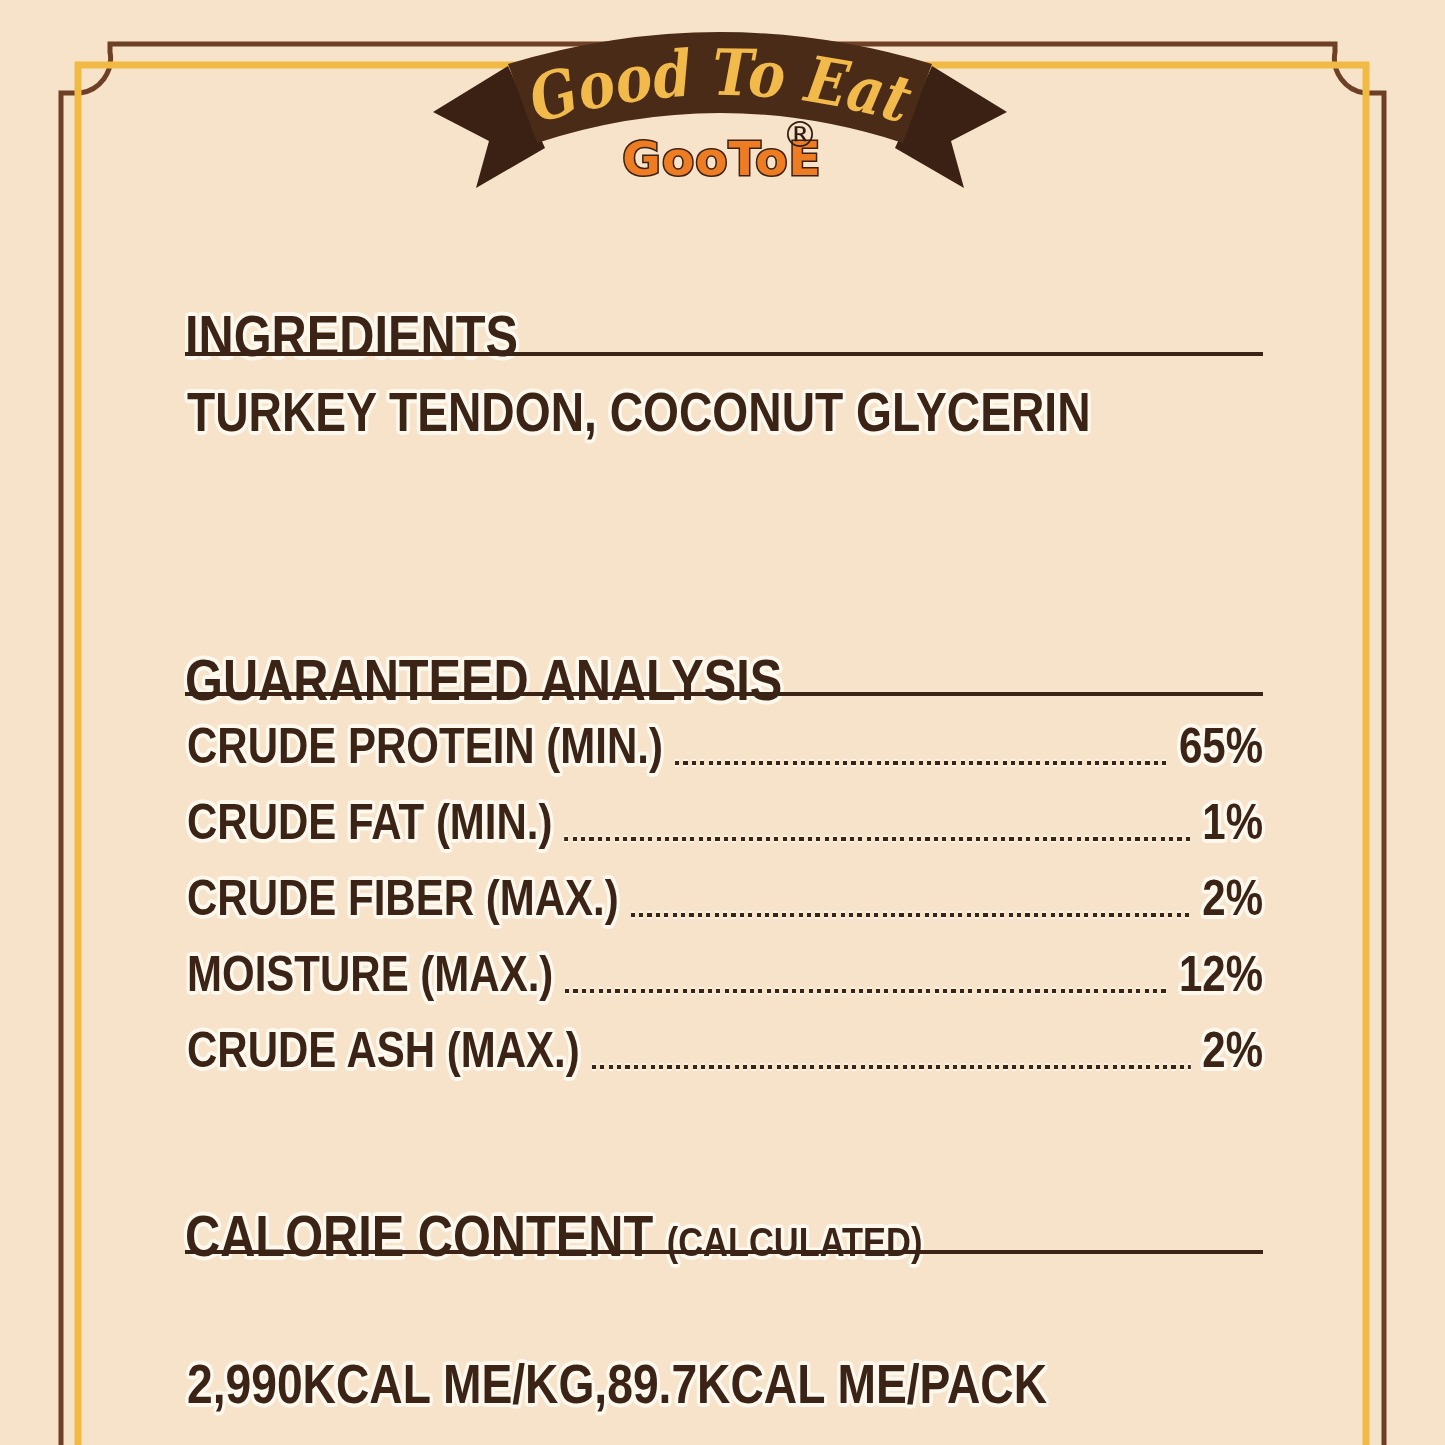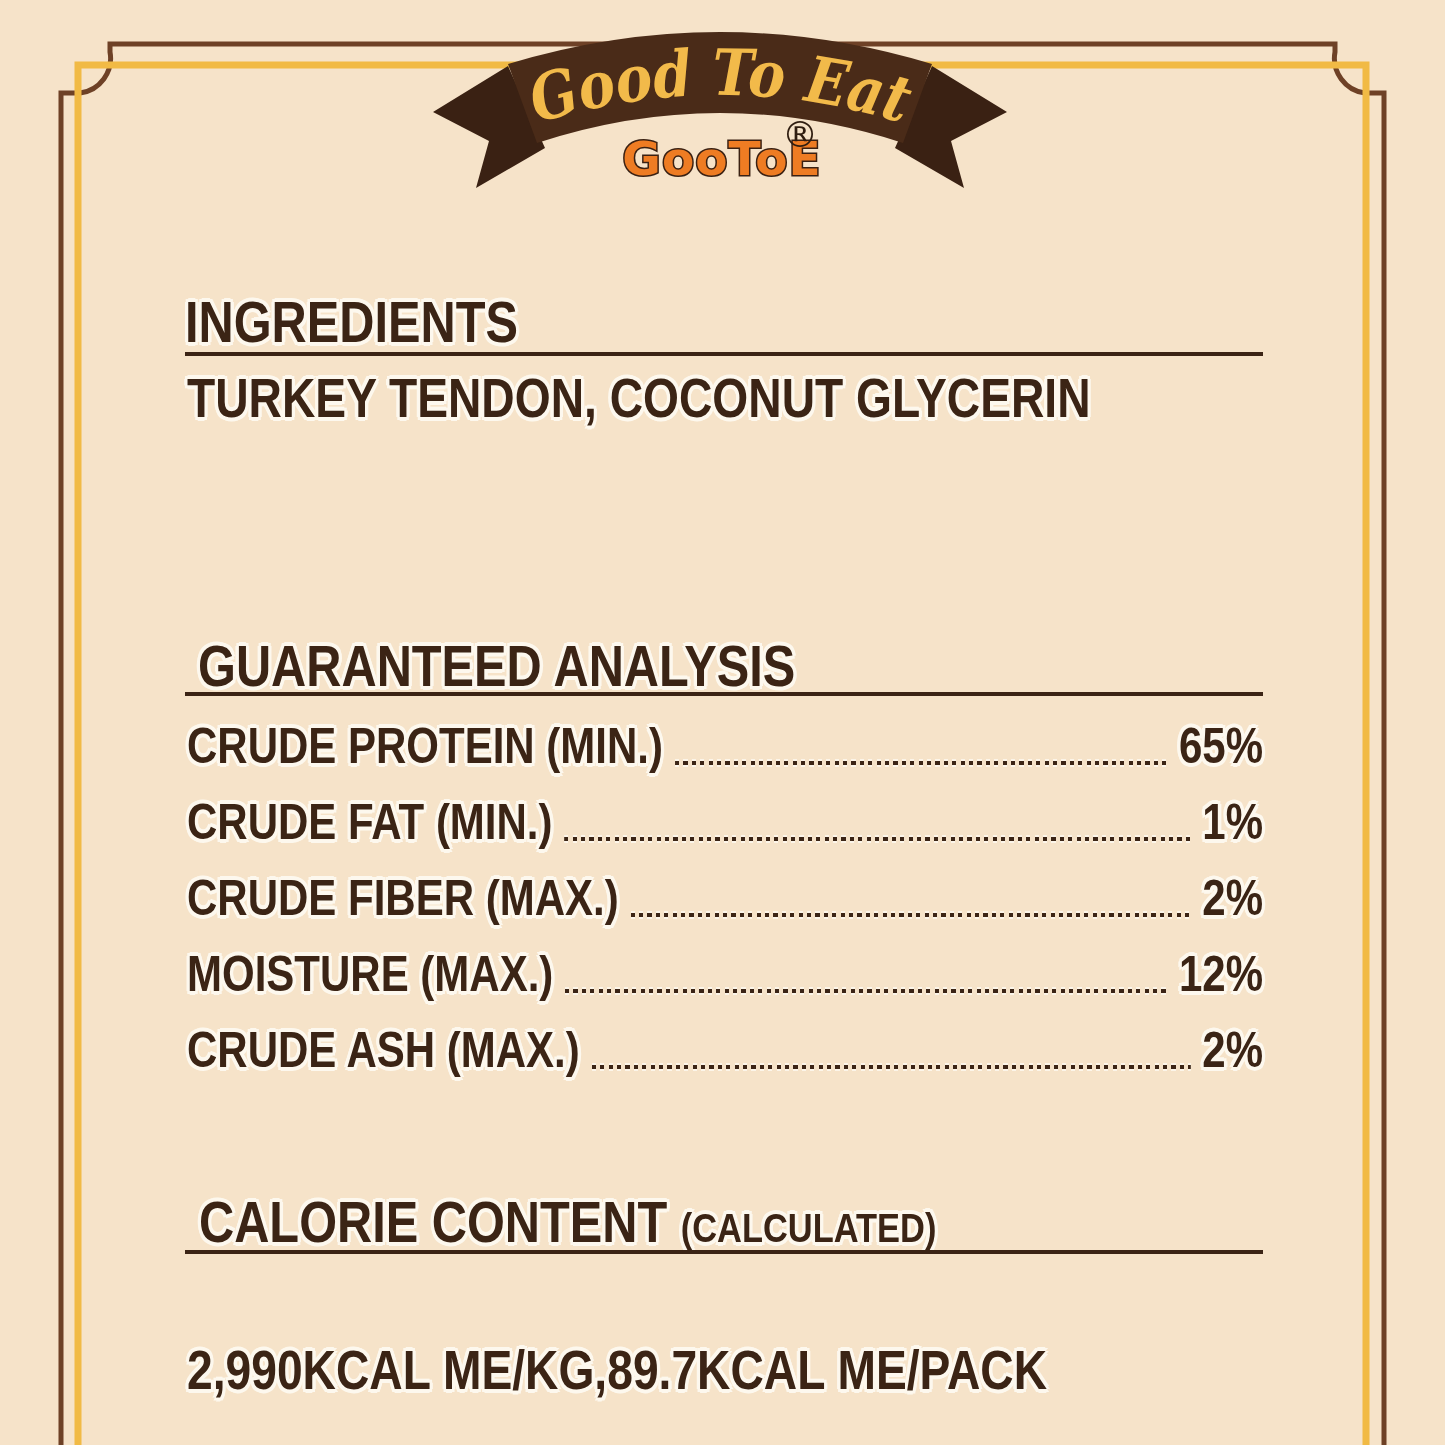--- a/index.html
+++ b/index.html
@@ -16,21 +16,21 @@
     color:#3b2415;
     font-weight:bold;
     text-shadow:
       -3px -3px 0 #fdf8ee, 3px -3px 0 #fdf8ee,
       -3px  3px 0 #fdf8ee, 3px  3px 0 #fdf8ee,
       -4px  0   0 #fdf8ee, 4px  0   0 #fdf8ee,
        0   -4px 0 #fdf8ee, 0    4px 0 #fdf8ee;
     white-space:nowrap;
   }
   .cond{display:inline-block;transform:scaleX(0.84);transform-origin:0 50%;}
-  .abs{position:absolute;}
+  .abs{position:absolute;margin-top:14px;}
   .heading{font-size:58px;line-height:1.12;}
   .heading-small{font-size:41px;}
   .bodyline{font-size:55px;line-height:1.12;}
   .rule{position:absolute;left:185px;width:1078px;height:4px;background:#3b2415;}
   
   #ga-rows{position:absolute;left:187px;top:708px;width:1281px;transform:scaleX(0.84);transform-origin:0 0;}
   .ga-row{display:flex;align-items:center;height:76px;}
   .ga-label,.ga-value{font-size:50px;}
   .ga-leader{
     flex:1;height:4px;margin:0 14px;
@@ -65,21 +65,21 @@
 </svg>
 
 <div class="abs" style="left:185px;top:290px;">
   <div class="halo heading"><span class="cond">INGREDIENTS</span></div>
 </div>
 <div class="rule" style="top:352px;"></div>
 <div class="abs" style="left:187px;top:368px;text-align:center;">
   <div class="halo bodyline"><span class="cond">TURKEY TENDON, COCONUT GLYCERIN</span></div>
 </div>
 
-<div class="abs" style="left:198px;top:634px;">
+<div class="abs" style="left:185px;top:634px;">
   <div class="halo heading"><span class="cond">GUARANTEED ANALYSIS</span></div>
 </div>
 <div class="rule" style="top:692px;"></div>
 
 <div id="ga-rows">
   <div class="ga-row">
     <span class="halo ga-label">CRUDE PROTEIN (MIN.)</span>
     <span class="ga-leader"></span>
     <span class="halo ga-value">65%</span>
   </div>
@@ -98,19 +98,19 @@
     <span class="ga-leader"></span>
     <span class="halo ga-value">12%</span>
   </div>
   <div class="ga-row">
     <span class="halo ga-label">CRUDE ASH (MAX.)</span>
     <span class="ga-leader"></span>
     <span class="halo ga-value">2%</span>
   </div>
 </div>
 
-<div class="abs" style="left:199px;top:1190px;">
+<div class="abs" style="left:185px;top:1190px;">
   <div class="halo heading"><span class="cond"><span>CALORIE CONTENT</span><span class="heading-small" style="margin-left:16px;">(CALCULATED)</span></span></div>
 </div>
 <div class="rule" style="top:1250px;"></div>
 <div class="abs" style="left:187px;top:1340px;">
   <div class="halo bodyline"><span class="cond">2,990KCAL ME/KG,89.7KCAL ME/PACK</span></div>
 </div>
 
 </body></html>

